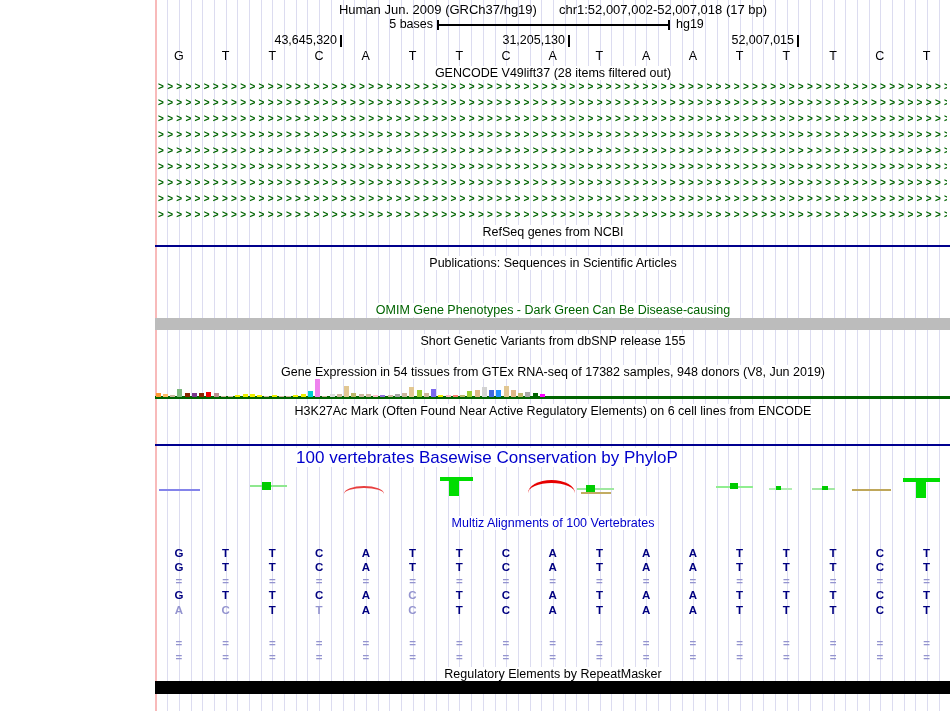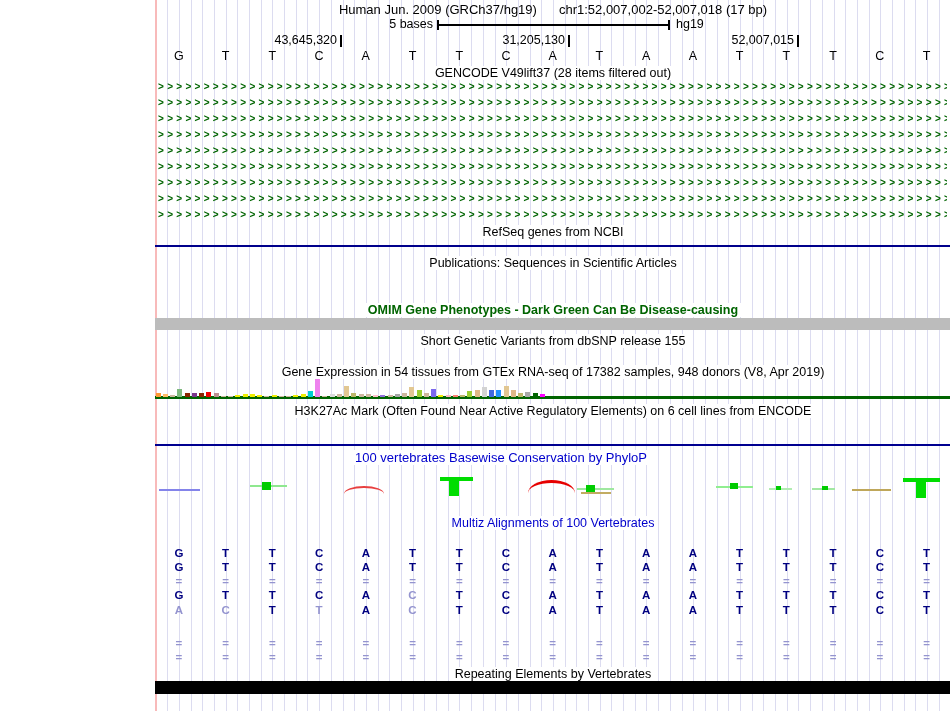--- a/index.html
+++ b/index.html
@@ -323,21 +323,21 @@
       <div class="t" style="left: 776.355px; top: 50px; width: 20px; text-align: center; font-size: 12.5px;">T</div>
       <div class="t" style="left: 823.085px; top: 50px; width: 20px; text-align: center; font-size: 12.5px;">T</div>
       <div class="t" style="left: 869.815px; top: 50px; width: 20px; text-align: center; font-size: 12.5px;">C</div>
       <div class="t" style="left: 916.545px; top: 50px; width: 20px; text-align: center; font-size: 12.5px;">T</div>
     </div>
   <div id="labels-layer" class="a"></div>
   <div id="titles-layer" class="a">
       <div class="t" style="left: 155.5px; top: 67px; width: 795px; text-align: center; color: rgb(0, 0, 0); font-size: 12.5px;"><span class="title-span">GENCODE V49lift37 (28 items filtered out)</span></div>
       <div class="t" style="left: 155.5px; top: 226px; width: 795px; text-align: center; color: rgb(0, 0, 0); font-size: 12.5px;"><span class="title-span">RefSeq genes from NCBI</span></div>
       <div class="t" style="left: 155.5px; top: 257px; width: 795px; text-align: center; color: rgb(0, 0, 0); font-size: 12.5px;"><span class="title-span">Publications: Sequences in Scientific Articles</span></div>
-      <div class="t" style="left: 155.5px; top: 304px; width: 795px; text-align: center; color: rgb(0, 100, 0); font-size: 12.5px; font-weight: bold;"><span class="title-span">OMIM Gene Phenotypes - Dark Green Can Be Disease-causing</span></div>
+      <div class="t" style="left: 155.5px; top: 304px; width: 795px; text-align: center; color: rgb(0, 100, 0); font-size: 12.5px;"><span class="title-span">OMIM Gene Phenotypes - Dark Green Can Be Disease-causing</span></div>
       <div class="t" style="left: 155.5px; top: 335px; width: 795px; text-align: center; color: rgb(0, 0, 0); font-size: 12.5px;"><span class="title-span">Short Genetic Variants from dbSNP release 155</span></div>
-      <div class="t" style="left: 155.5px; top: 366px; width: 795px; text-align: center; color: rgb(0, 0, 0); font-size: 12.5px;"><span class="title-span">Gene Expression in 54 tissues from GTEx RNA-seq of 17382 samples, 948 donors (V8, Apr 2019)</span></div>
+      <div class="t" style="left: 155.5px; top: 366px; width: 795px; text-align: center; color: rgb(0, 0, 0); font-size: 12.5px;"><span class="title-span">Gene Expression in 54 tissues from GTEx RNA-seq of 17382 samples, 948 donors (V8, Jun 2019)</span></div>
       <div class="t" style="left: 155.5px; top: 405px; width: 795px; text-align: center; color: rgb(0, 0, 0); font-size: 12.5px;"><span class="title-span">H3K27Ac Mark (Often Found Near Active Regulatory Elements) on 6 cell lines from ENCODE</span></div>
-      <div class="t" style="left: 155.5px; top: 452px; width: 663px; text-align: center; color: rgb(0, 0, 204); font-size: 13px; padding-left: 14px;"><span class="title-span">100 vertebrates Basewise Conservation by PhyloP</span></div>
+      <div class="t" style="left: 155.5px; top: 452px; width: 663px; text-align: center; color: rgb(0, 0, 204); font-size: 17px;"><span class="title-span">100 vertebrates Basewise Conservation by PhyloP</span></div>
       <div class="t" style="left: 155.5px; top: 517px; width: 795px; text-align: center; color: rgb(0, 0, 204); font-size: 12.5px;"><span class="title-span">Multiz Alignments of 100 Vertebrates</span></div>
-      <div class="t" style="left: 155.5px; top: 668px; width: 795px; text-align: center; color: rgb(0, 0, 0); font-size: 12.5px;"><span class="title-span">Repeating Elements by Vertebrates</span></div>
+      <div class="t" style="left: 155.5px; top: 668px; width: 795px; text-align: center; color: rgb(0, 0, 0); font-size: 12.5px;"><span class="title-span">Regulatory Elements by RepeatMasker</span></div>
     </div>
 </div>
 
 </body></html>

